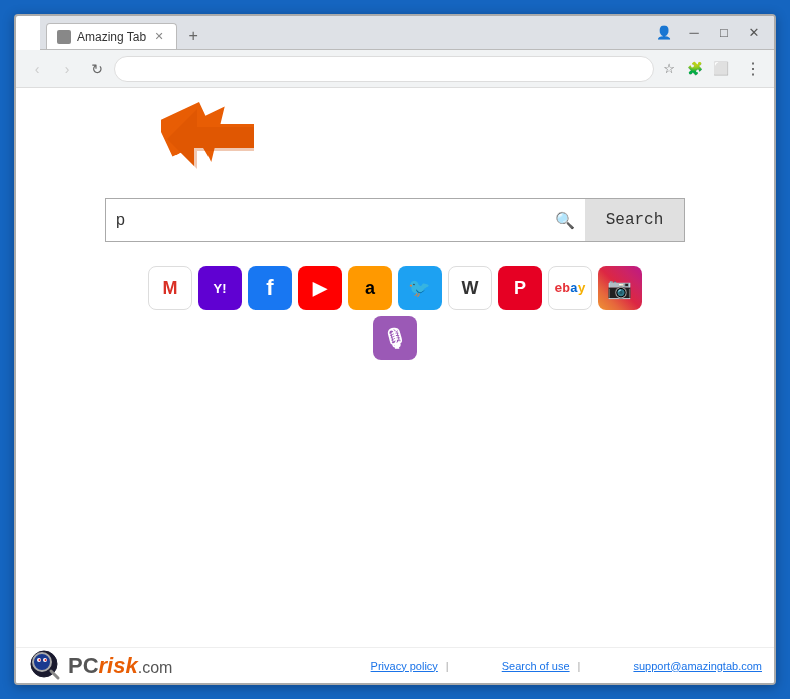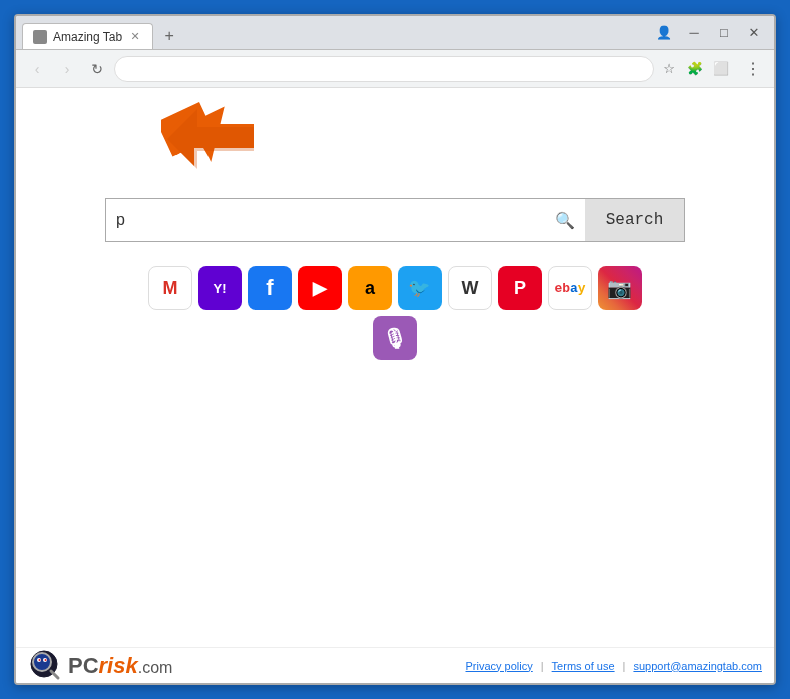--- a/index.html
+++ b/index.html
@@ -23,20 +23,21 @@
       flex-direction: column;
       box-shadow: 0 2px 12px rgba(0,0,0,0.3);
     }
     
     .title-bar {
       background: #dee1e6;
       height: 34px;
       display: flex;
       align-items: stretch;
       border-bottom: 1px solid #bbb;
+      margin-left: 24px;
     }
     .tab-area {
       display: flex;
       align-items: flex-end;
       padding-left: 6px;
       flex: 1;
     }
     .tab {
       background: #fff;
       border: 1px solid #bbb;
@@ -269,20 +270,21 @@
     .footer-links {
       margin-left: auto;
       display: flex;
       gap: 8px;
       font-size: 11px;
     }
     .footer-link {
       color: #1a73e8;
       cursor: pointer;
       text-decoration: underline;
+      margin-left: 45px;
     }
     .footer-sep { color: #aaa; }
 
     
     .icon-gmail { background: #fff; border: 1px solid #ddd; }
     .icon-yahoo { background: #6001d2; }
     .icon-fb { background: #1877f2; }
     .icon-yt { background: #ff0000; }
     .icon-amz { background: #ff9900; }
     .icon-tw { background: #1da1f2; }
@@ -385,19 +387,19 @@
           <line x1="23" y1="23" x2="30" y2="30" stroke="#888" stroke-width="3" stroke-linecap="round"></line>
           <circle cx="14" cy="14" r="9" fill="none" stroke="#aaa" stroke-width="2"></circle>
         </svg>
         <div>
           <span style="font-size:22px; font-weight:bold; color:#555;">PC</span><span style="font-size:22px; font-weight:bold; color:#e85d04; font-style:italic;">risk</span><span style="font-size:16px; color:#555;">.com</span>
         </div>
       </div>
       <div class="footer-links">
         <span class="footer-link">Privacy policy</span>
         <span class="footer-sep">|</span>
-        <span class="footer-link">Terms of use</span>
+        <span class="footer-link">Search of use</span>
         <span class="footer-sep">|</span>
         <span class="footer-link">support@amazingtab.com</span>
       </div>
     </div>
   </div>
 </div>
 
 </body></html>

